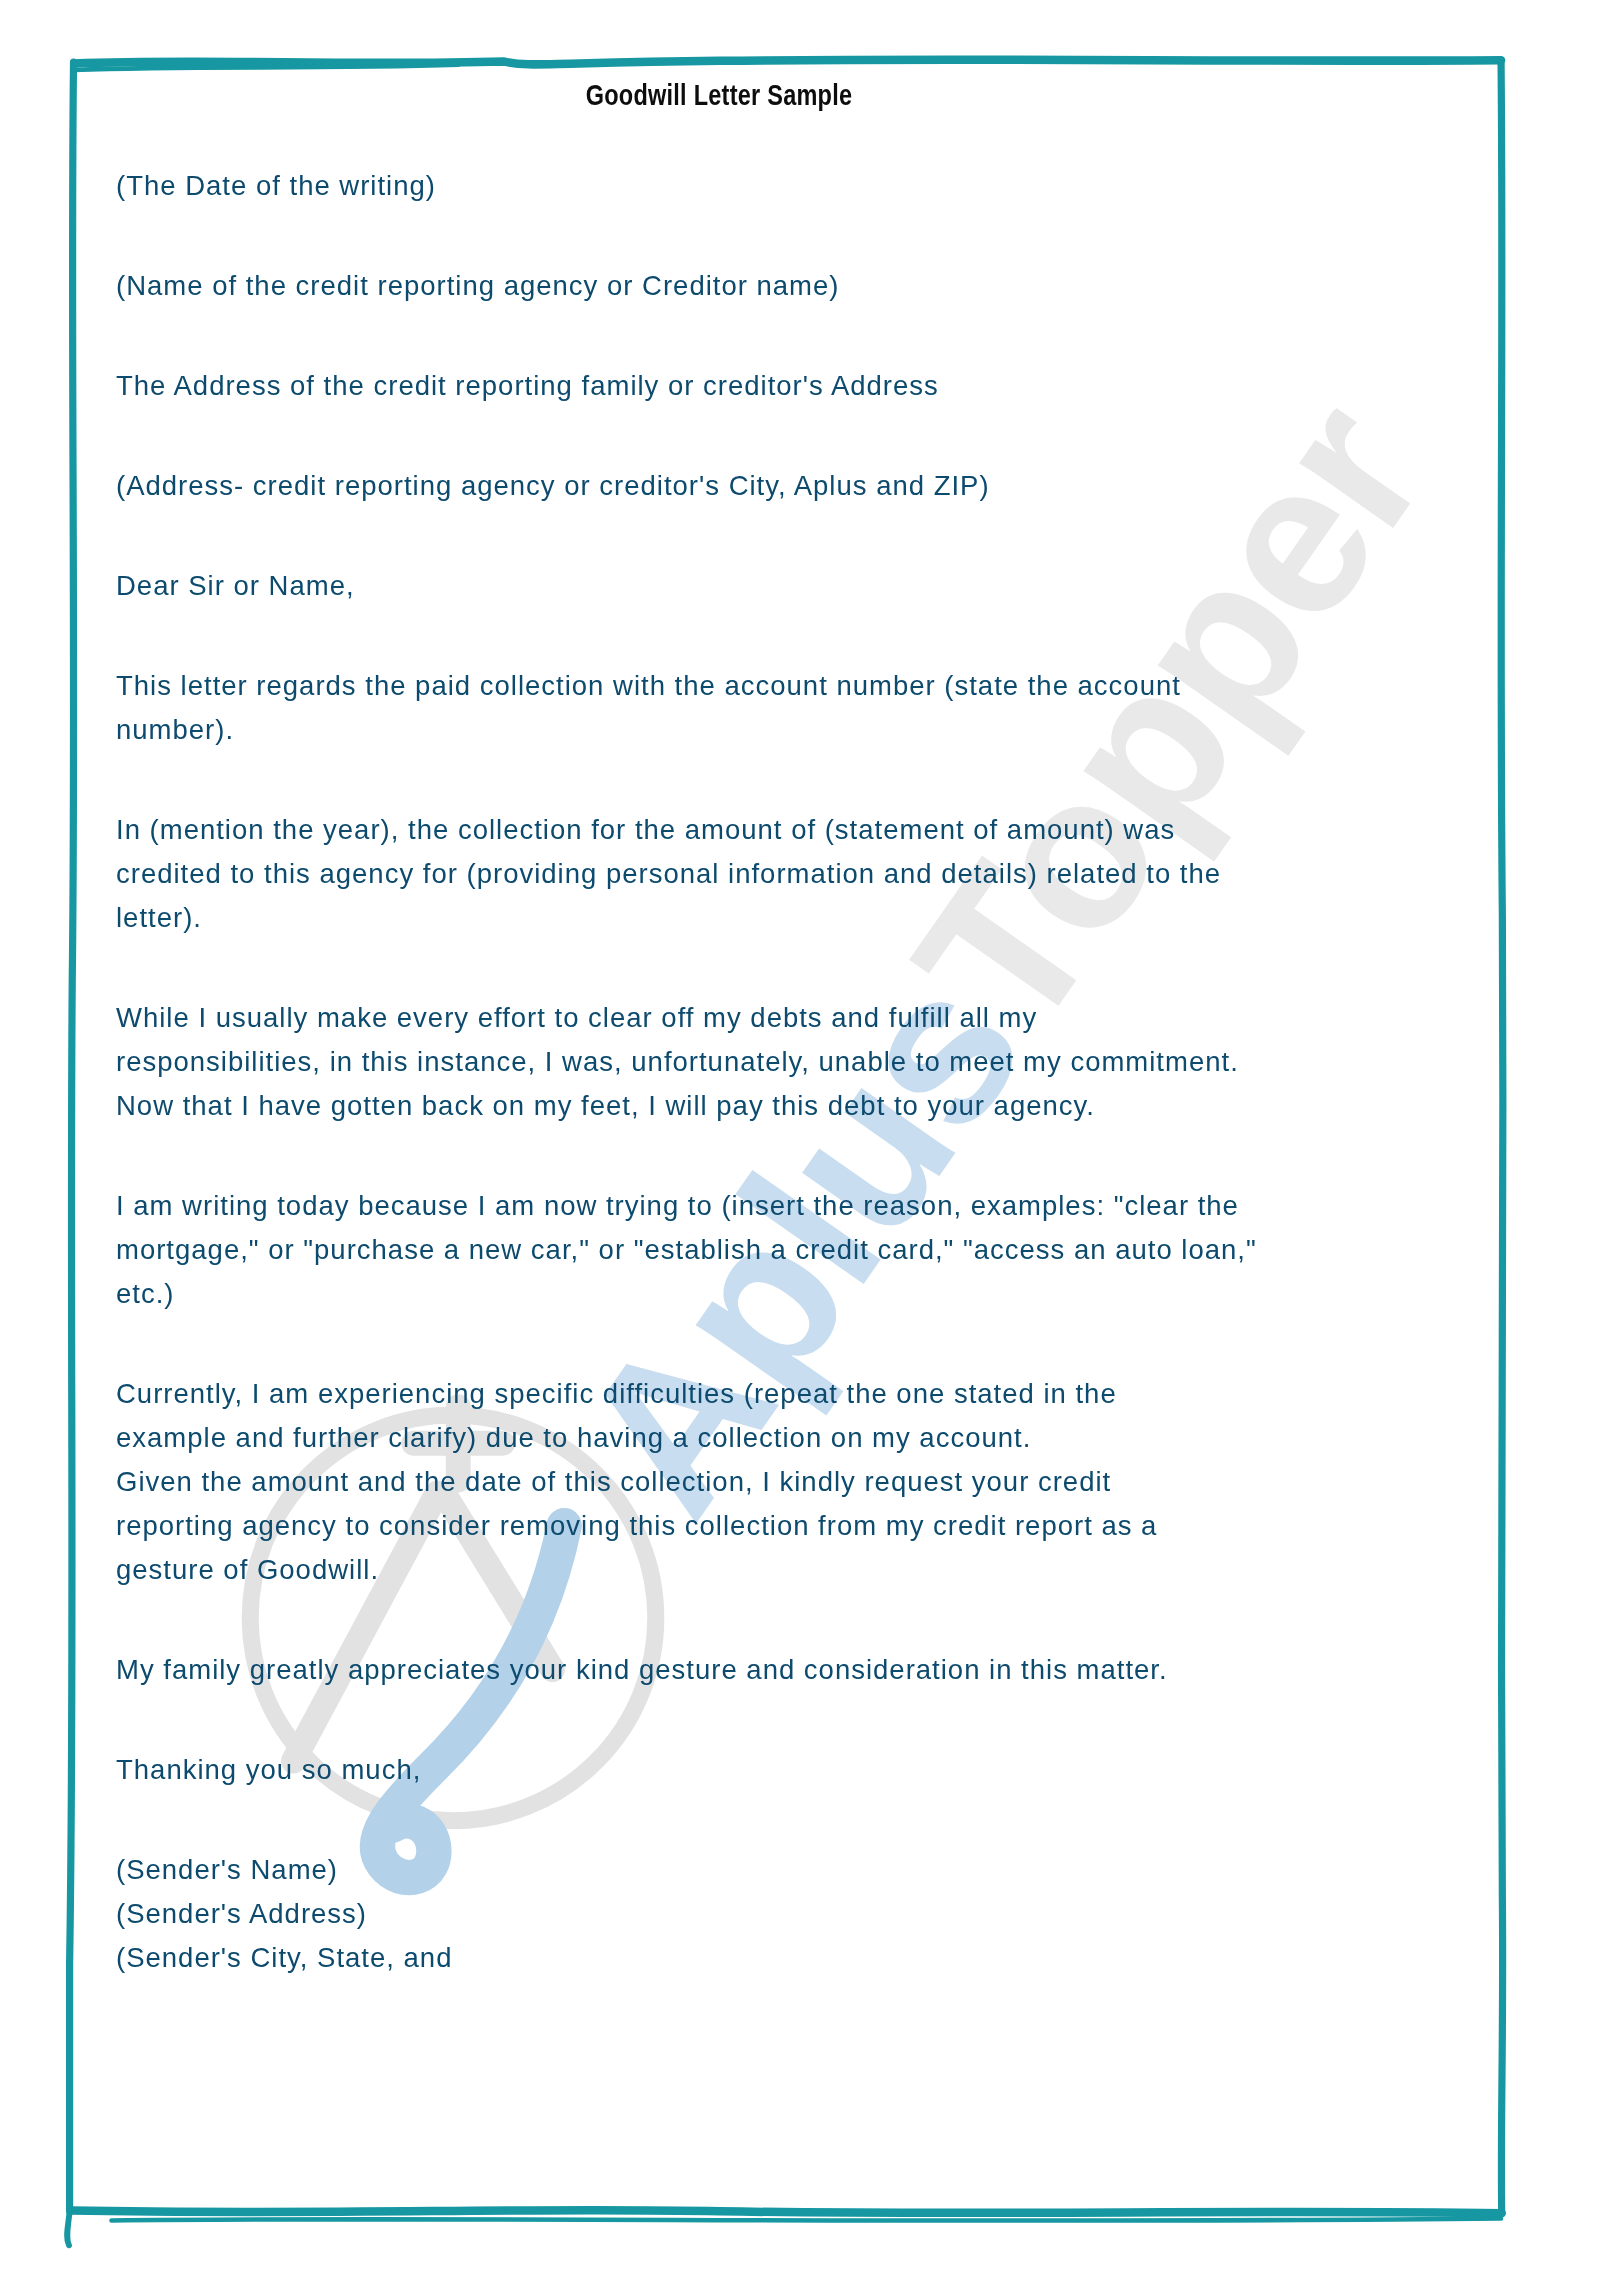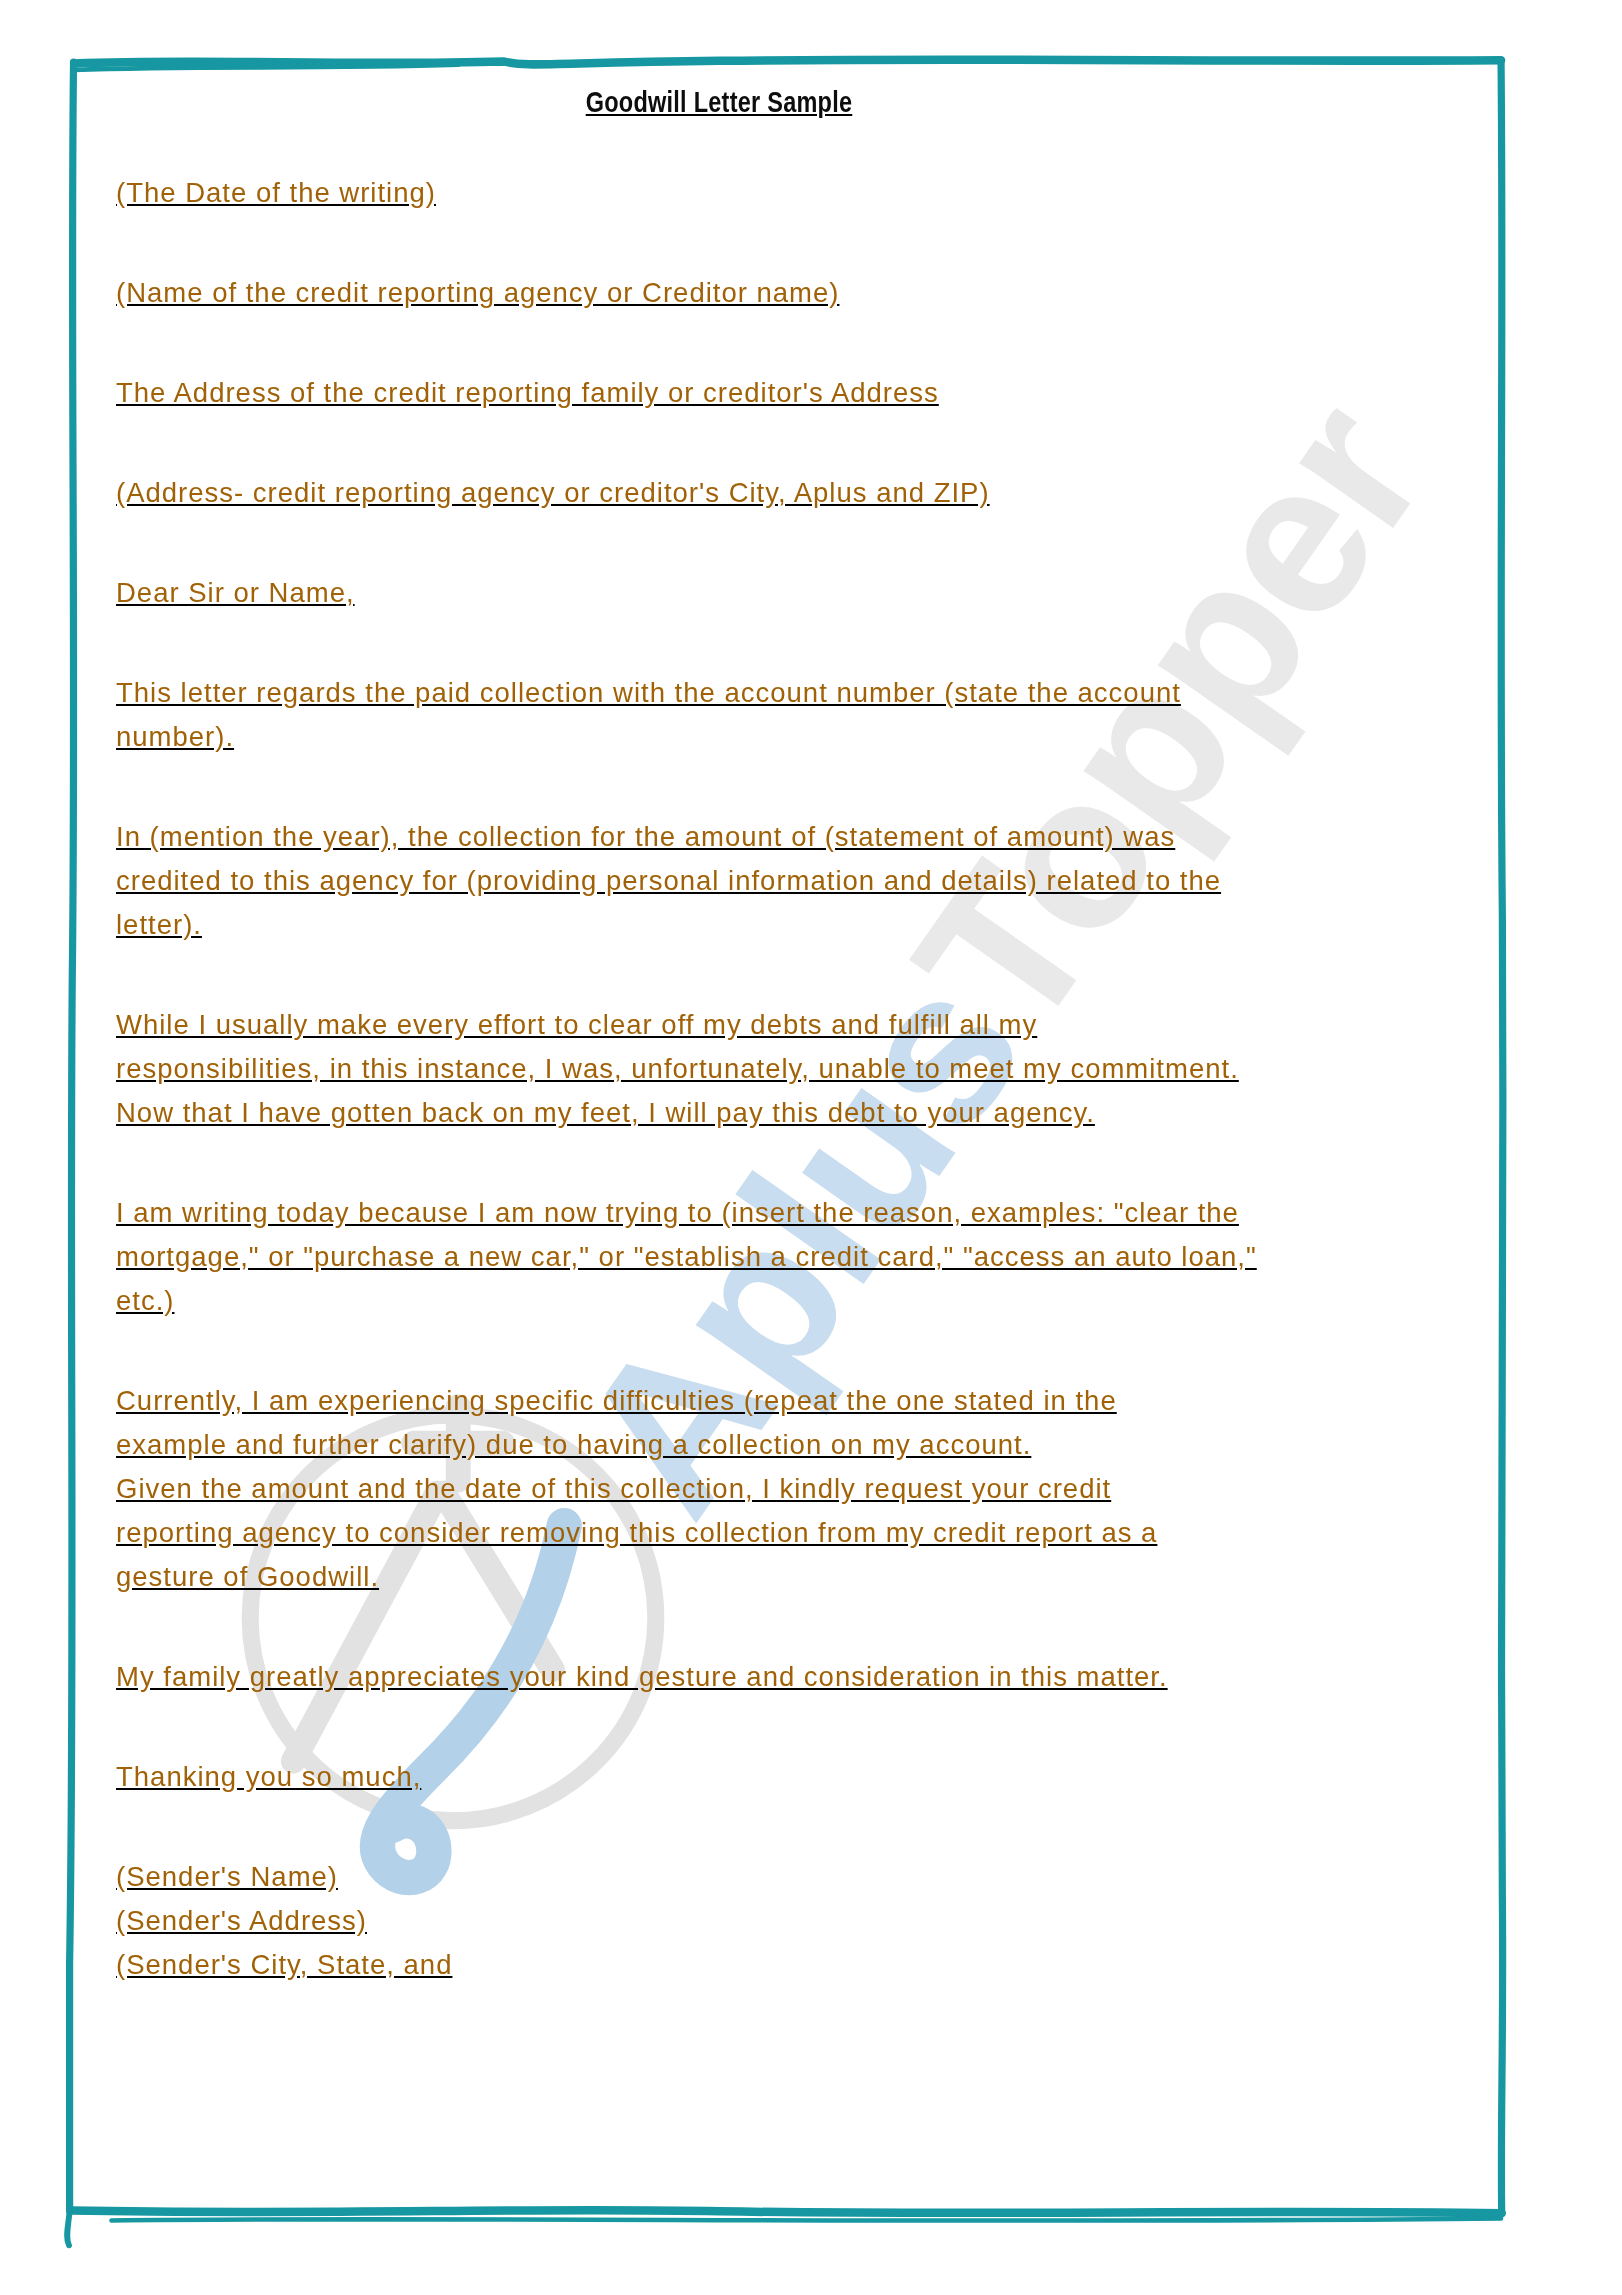--- a/index.html
+++ b/index.html
@@ -19,31 +19,31 @@
     transform:rotate(-55deg);
     transform-origin:0 0;
     letter-spacing:-2.6px;
   }
   .wm-blue{color:#c8ddef;}
   .wm-gray{color:#e9e9e9;}
   .wm-logo{position:absolute;left:0;top:0;}
   
   .content{
     position:absolute;z-index:2;
-    left:116px;top:82px;width:1382px;text-decoration:underline;
+    left:116px;top:75px;width:1382px;
   }
   .title{
     font-size:29.4px;font-weight:700;color:#0d0d0d;
     line-height:39px;text-align:center;
     transform:translateX(-88px) scaleX(0.8);
     margin:0 0 50px 0;
     letter-spacing:0.3px;
   }
   .para{
-    font-size:27.5px;color:#a16207;line-height:44px;
+    font-size:27.5px;color:#0c4a6e;line-height:44px;
     letter-spacing:1px;
     margin:0 0 56px 0;
   }
   
   .frame{position:absolute;inset:0;z-index:3;pointer-events:none;}
 </style>
 </head>
 <body>
 
 <div class="page">

